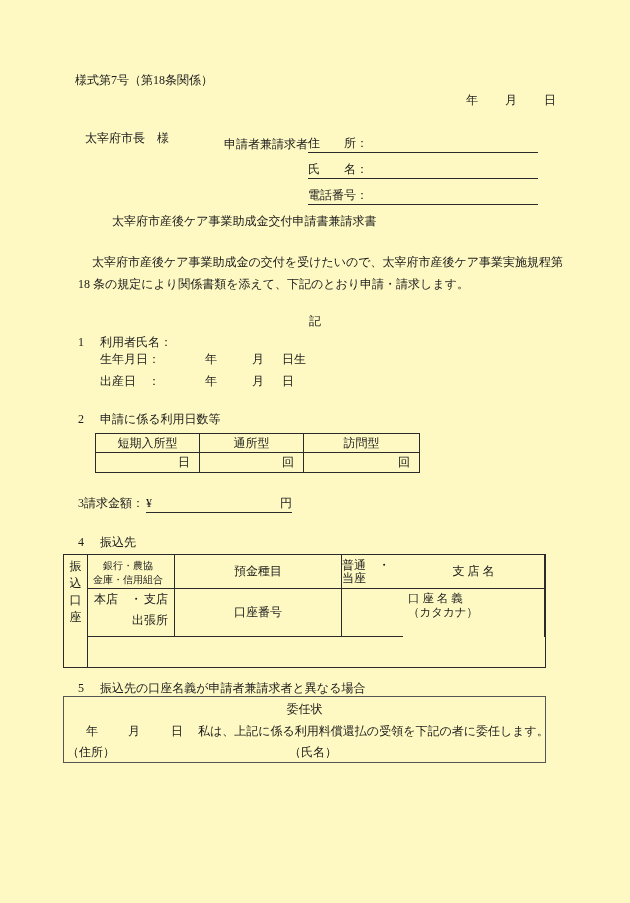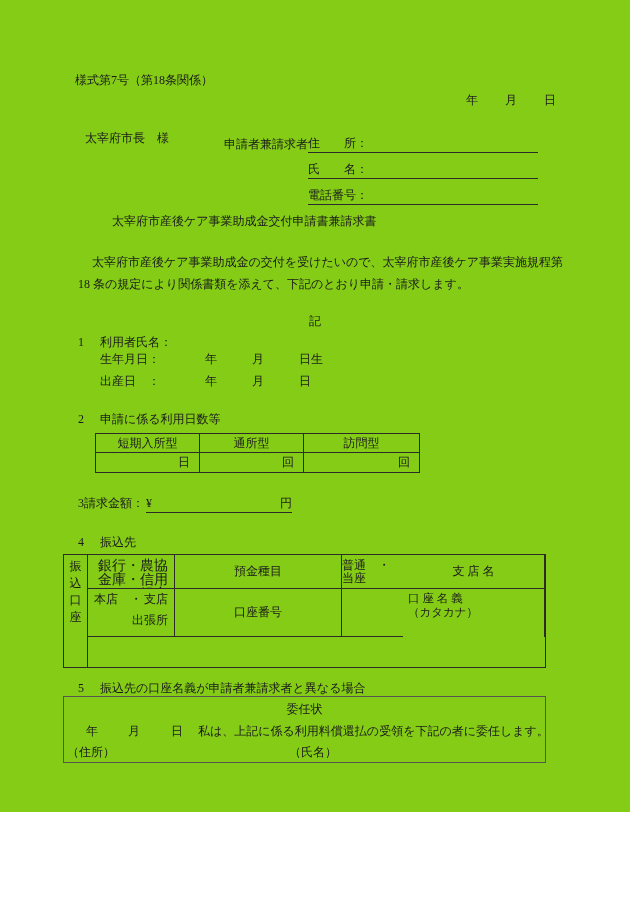--- a/index.html
+++ b/index.html
@@ -1,18 +1,18 @@
 <!DOCTYPE html>
 <html><head>
 <meta charset="utf-8">
 <style>
   html,body { margin:0; padding:0; background:#fff; }
   .page {
-    position:relative; width:630px; height:812px;
-    background:#84cc16; overflow:hidden;
+    position:relative; width:630px; height:903px;
+    background:#fef9c3; overflow:hidden;
     font-family:"Liberation Serif","DejaVu Serif",serif;
     font-size:12px; line-height:13px; color:#1b1b1b;
   }
   .abs { position:absolute; }
   .form-number { left:75px; top:74px; }
   .date-line { top:94px; left:466px; display:flex; gap:27px; }
   .addressee { left:85px; top:132px; }
 
   .applicant { left:224px; top:135px; display:flex; align-items:flex-start; }
   .app-label { line-height:18px; }
@@ -26,21 +26,21 @@
   .body-line2 { left:78px; top:278px; }
   .ki { left:0; top:315px; width:100%; text-align:center; }
 
   .sec { display:flex; }
   .sec .num { display:inline-block; width:22px; }
   .s1-head { left:78px; top:336px; }
   .s1row { left:100px; }
   .s1row .lab { display:inline-block; width:60px; }
   .s1row .u1 { margin-left:45px; }
   .s1row .u2 { margin-left:35px; }
-  .s1row .u3 { margin-left:35px; }
+  .s1row .u3 { margin-left:18px; }
   .s1row-1 { top:353px; }
   .s1row-2 { top:375px; }
 
   .s2-head { left:78px; top:413px; }
   .usage-table { left:95px; top:433px; width:325px; box-sizing:border-box;
                  display:grid; grid-template-columns:104px 104px 115px;
                  grid-template-rows:19px 19px; border:1px solid #2b2b2b; }
   .uc { border-right:1px solid #2b2b2b; border-bottom:1px solid #2b2b2b;
         display:flex; align-items:center; }
   .uc.lastcol { border-right:none; }
@@ -56,21 +56,21 @@
   .transfer-table { left:63px; top:554px; width:483px; box-sizing:border-box;
                     display:grid; grid-template-columns:24px 87px 167px 61px 142px;
                     grid-template-rows:34px 48px 30px; border:1px solid #2b2b2b; }
   .tc { border-right:1px solid #2b2b2b; border-bottom:1px solid #2b2b2b;
         box-sizing:border-box; overflow:hidden; }
   .tc.lastcol { border-right:none; }
   .tc.botrow { border-bottom:none; }
   .tc.center { display:flex; align-items:center; justify-content:center; }
   .side-cell { grid-row:1/4; grid-column:1; display:flex; flex-direction:column;
                align-items:center; padding-top:3px; line-height:17px; }
-  .inst-note { text-align:right; padding:4px 6px 0 0; font-size:14px; line-height:14px; }
+  .inst-note { text-align:center; padding:4px 6px 0 0; font-size:10px; line-height:14px; }
   .branch-cell { padding:4px 6px 0 6px; font-size:12px; line-height:12px; }
   .branch-top { display:flex; justify-content:space-between; }
   .branch-bottom { text-align:right; margin-top:9px; }
   .acctname-cell { padding:2px 16px 0 5px; font-size:11.5px; line-height:14px; }
   .merged { grid-column:3/6; border-right:none; }
 
   .s5-head { left:78px; top:682px; }
   .proxy-box { left:63px; top:696px; width:483px; height:67px; box-sizing:border-box;
                border:1px solid #555; }
   .proxy-title { position:absolute; left:0; right:0; top:6px; text-align:center; }

